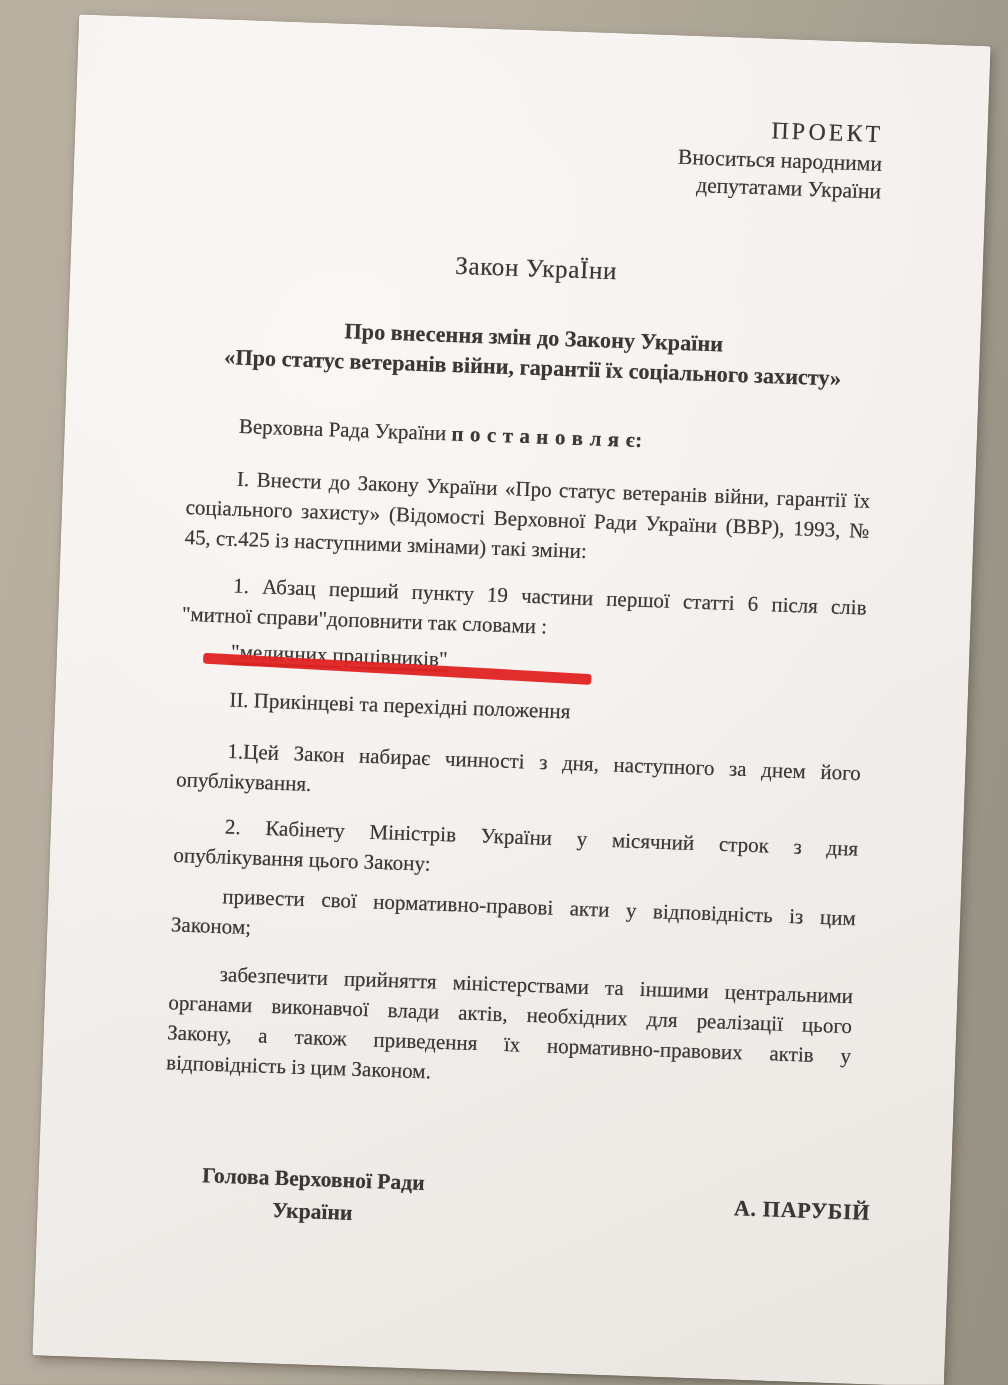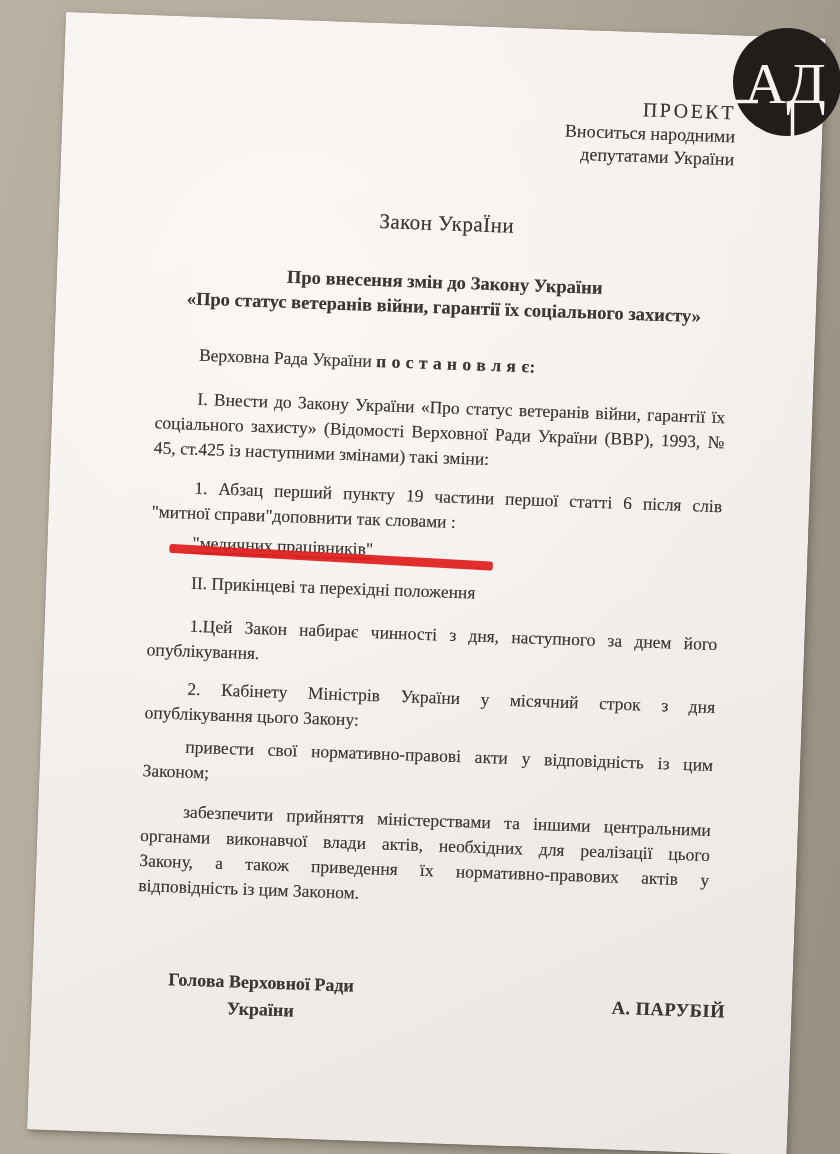--- a/index.html
+++ b/index.html
@@ -143,22 +143,14 @@
 
       <div class="sig-left">
         <div>Голова Верховної Ради</div>
         <div>України</div>
       </div>
       <div class="sig-name">А. ПАРУБІЙ</div>
 
     </div>
   </div>
 
-  <div class="logo">
-    <svg width="108" height="150" viewBox="0 0 108 150">
-      <circle cx="54" cy="54" r="54" fill="#201d1a"></circle>
-      <line x1="3" y1="73.5" x2="25" y2="73.5" stroke="#f5f3ef" stroke-width="3.5"></line>
-      <line x1="59.5" y1="72" x2="59.5" y2="116" stroke="#f5f3ef" stroke-width="3.5"></line>
-      <text x="52" y="75" text-anchor="middle" font-family="Liberation Serif, DejaVu Serif, serif" font-size="58" fill="#f5f3ef">АД</text>
-    </svg>
-  </div>
 
 </div>
 
 </body></html>

